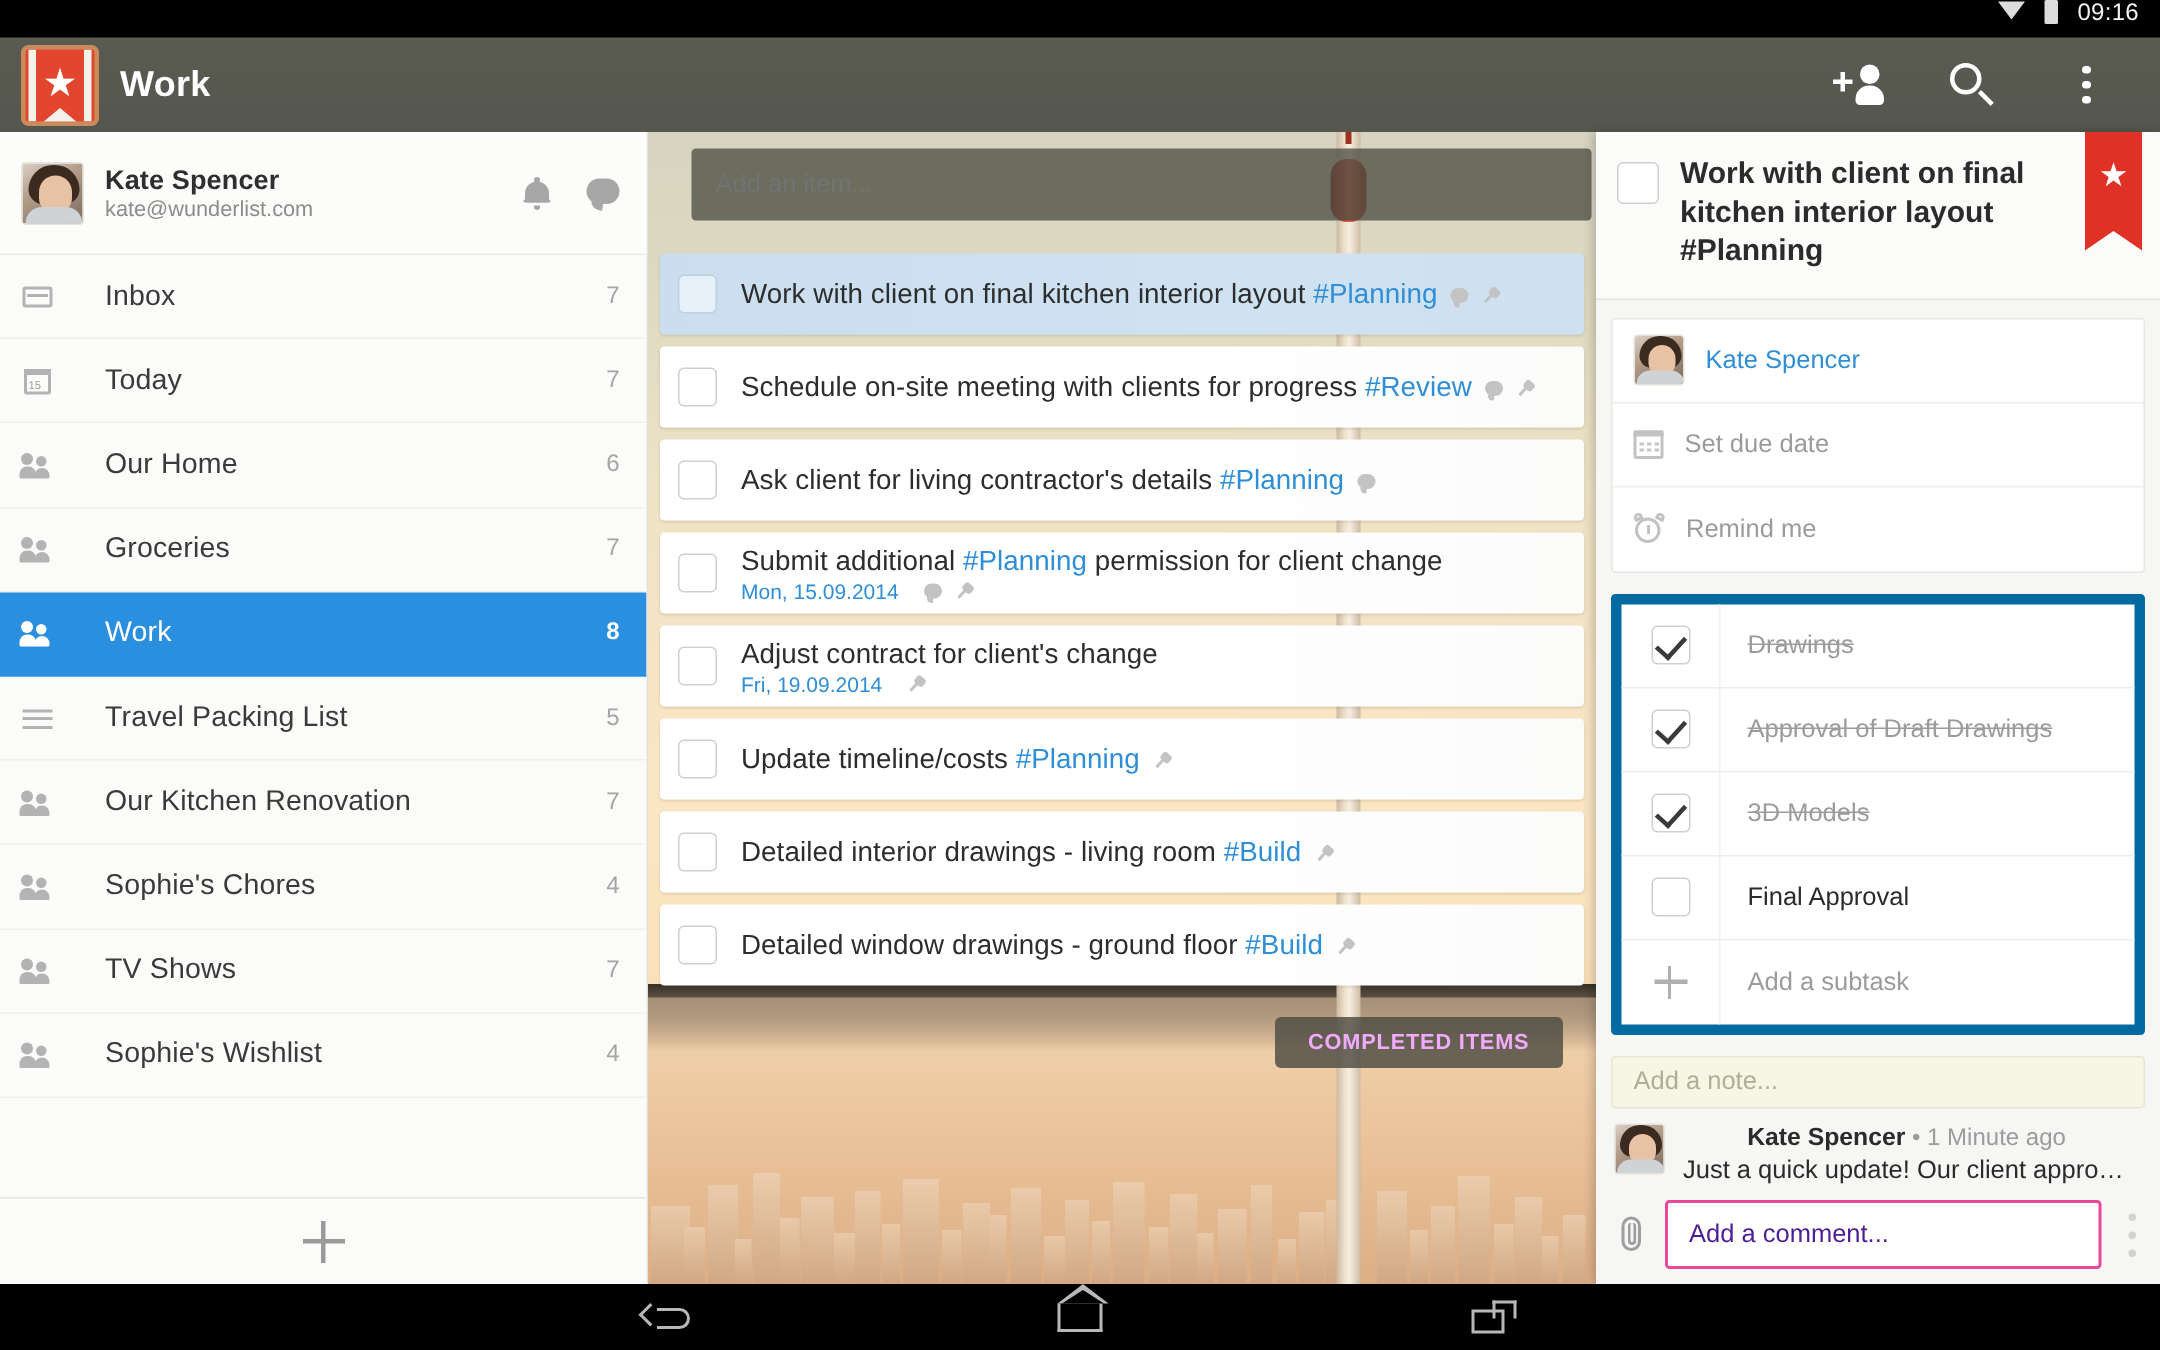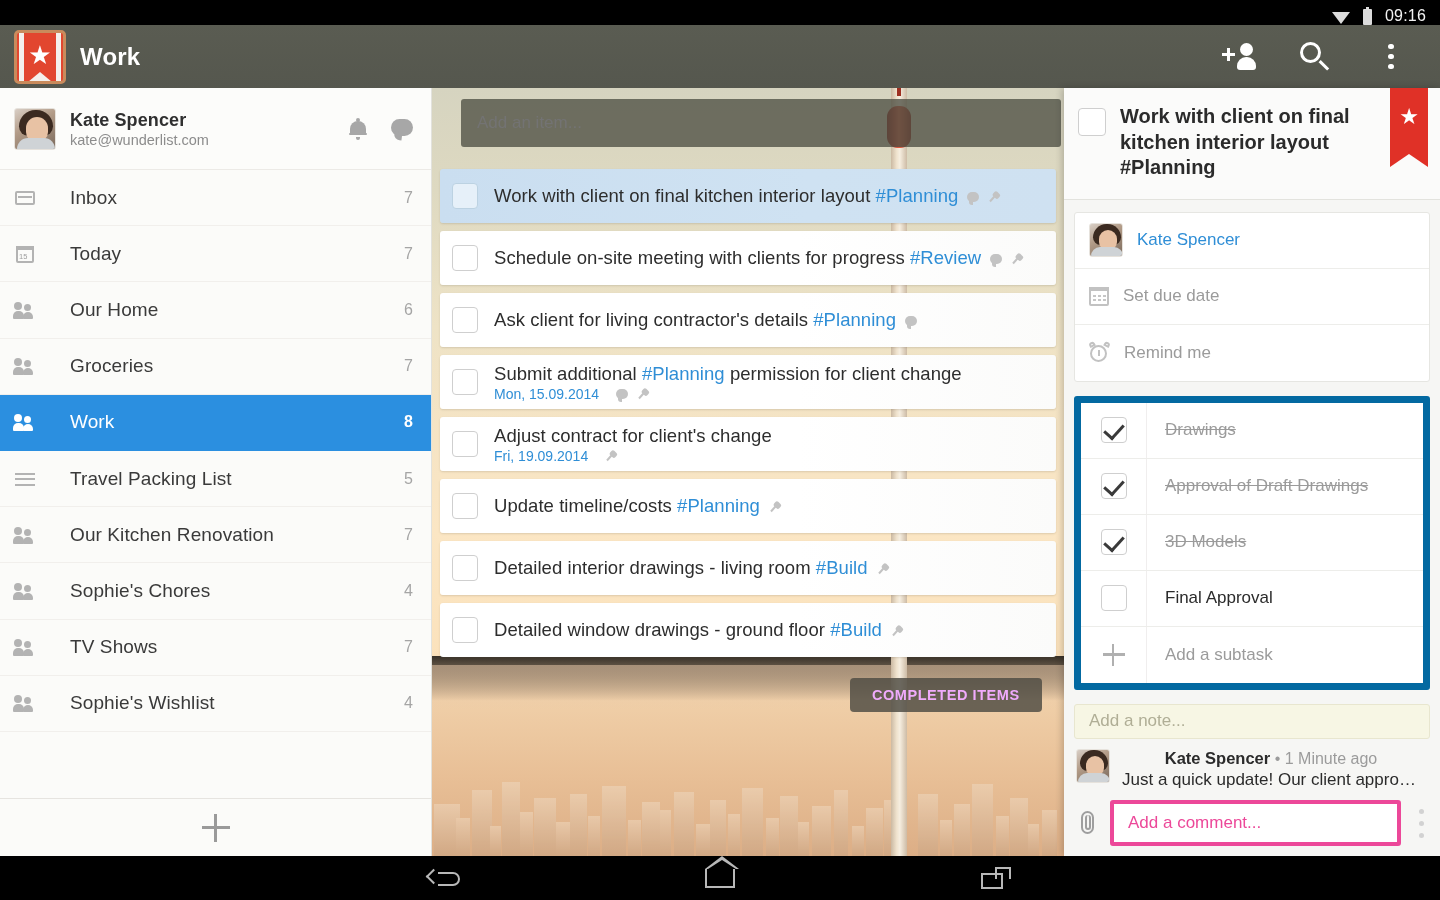--- a/index.html
+++ b/index.html
@@ -8,21 +8,21 @@
     overflow: hidden;
     font-family: "Liberation Sans", sans-serif;
     background: #000;
   }
   #app { position: relative; width: 1440px; height: 900px; }
 
   
   .statusbar {
     position: absolute; top: 0; left: 0; width: 1440px; height: 25px;
     background: #000; color: #e9e9e9;
-    display: flex; align-items: flex-end; justify-content: flex-end;
+    display: flex; align-items: flex-start; justify-content: flex-end;
     padding-right: 14px; gap: 13px;
     font-size: 15px;
   }
   .wifi-ico { width: 18px; height: 14px; position: relative; display: inline-block; }
   .wifi-ico::before {
     content: ""; position: absolute; left: 0; top: 1px;
     width: 0; height: 0;
     border-left: 9px solid transparent; border-right: 9px solid transparent;
     border-top: 12px solid #dcdcdc;
   }
@@ -320,22 +320,22 @@
   .clip-ico { width:24px; height:26px; position:relative; flex:0 0 24px; }
   .clip-ico .o {
     position:absolute; left:5px; top:1px; width:13px; height:23px;
     border:2.2px solid #9e9e9e; border-radius: 7px;
   }
   .clip-ico .i {
     position:absolute; left:9px; top:5px; width:6px; height:15px;
     border:2.2px solid #9e9e9e; border-radius: 4px; border-top: none;
   }
   .cinput {
-    flex:1 1 auto; height:46px; background:#fff; border:4px solid #ec4899; border-radius:3px;
-    display:flex; align-items:center; padding: 0 14px; font-size:17px; color:#ec4899; cursor:text;
+    flex:1 1 auto; height:46px; background:#fff; border:2px solid #ec4899; border-radius:3px;
+    display:flex; align-items:center; padding: 0 14px; font-size:17px; color:#4c1d95; cursor:text;
   }
   .vdots { display:flex; flex-direction:column; gap:7px; padding: 0 8px; cursor:pointer; }
   .vdots i { width:5px; height:5px; border-radius:50%; background:#d2d2d2; display:block; }
 
   
   .navbar {
     position:absolute; left:0; bottom:0; width:1440px; height:44px; background:#000;
     display:flex; align-items:center; justify-content:center; gap:220px;
   }
   .nav-btn { width:56px; height:34px; display:flex; align-items:center; justify-content:center; cursor:pointer; }

